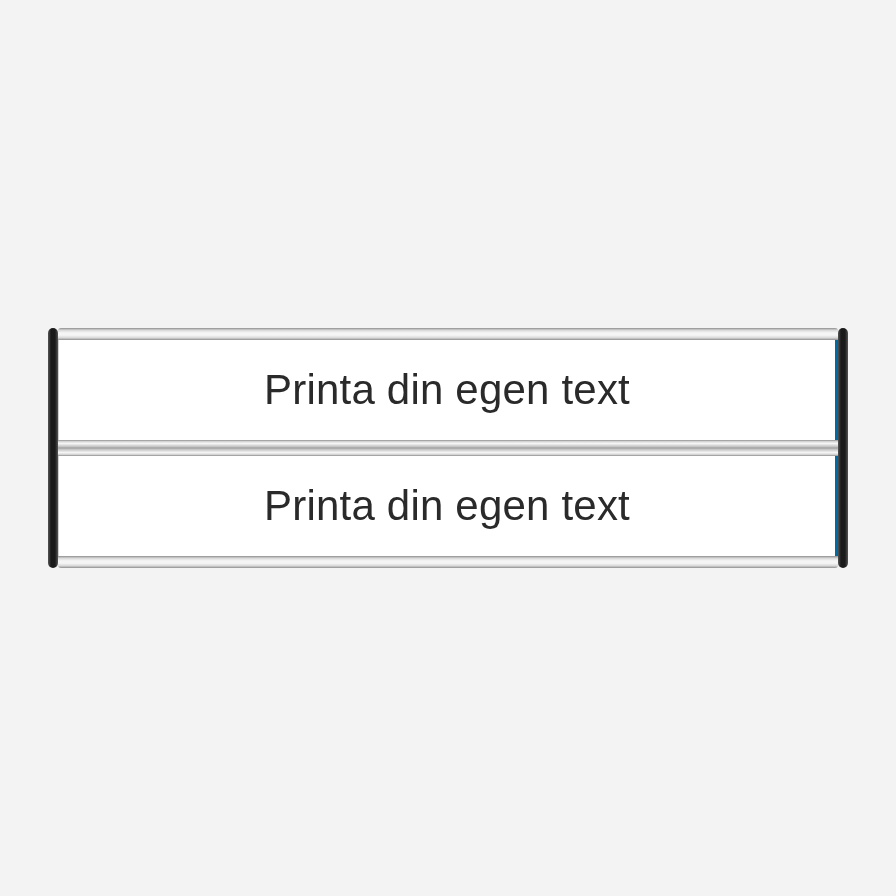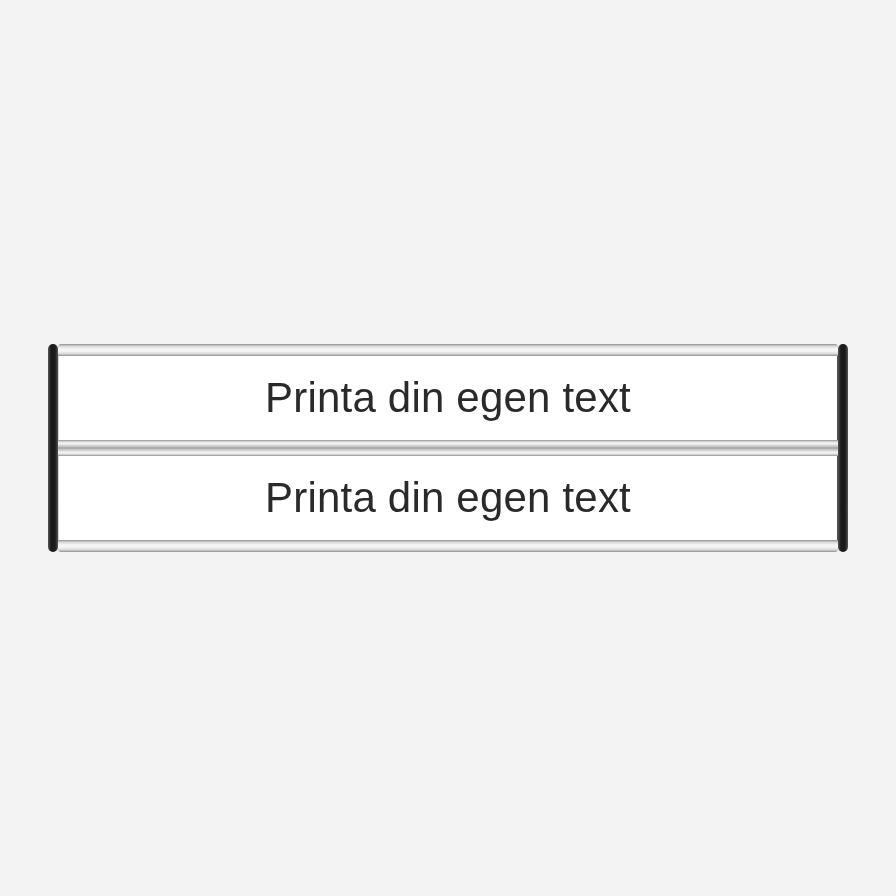--- a/index.html
+++ b/index.html
@@ -54,28 +54,28 @@
         #d8d8d8 10%,
         #f5f5f5 22%,
         #c8c8c8 40%,
         #a0a0a0 50%,
         #c8c8c8 60%,
         #f5f5f5 78%,
         #d8d8d8 90%,
         #8e8e8e 100%);
     }
     .panel {
-      height: 84px;
+      height: 100px;
       margin: 0 10px;
       background: #ffffff;
       display: flex;
       align-items: center;
       justify-content: center;
       border-left: 1px solid #d0d0d0;
-      border-right: 1px solid #0369a1;
+      border-right: 3px solid #0369a1;
     }
     .panel-text {
       font-size: 42px;
       font-weight: 300;
       color: #2a2a2a;
       letter-spacing: 0.2px;
     }
   </style>
 </head>
 <body>

